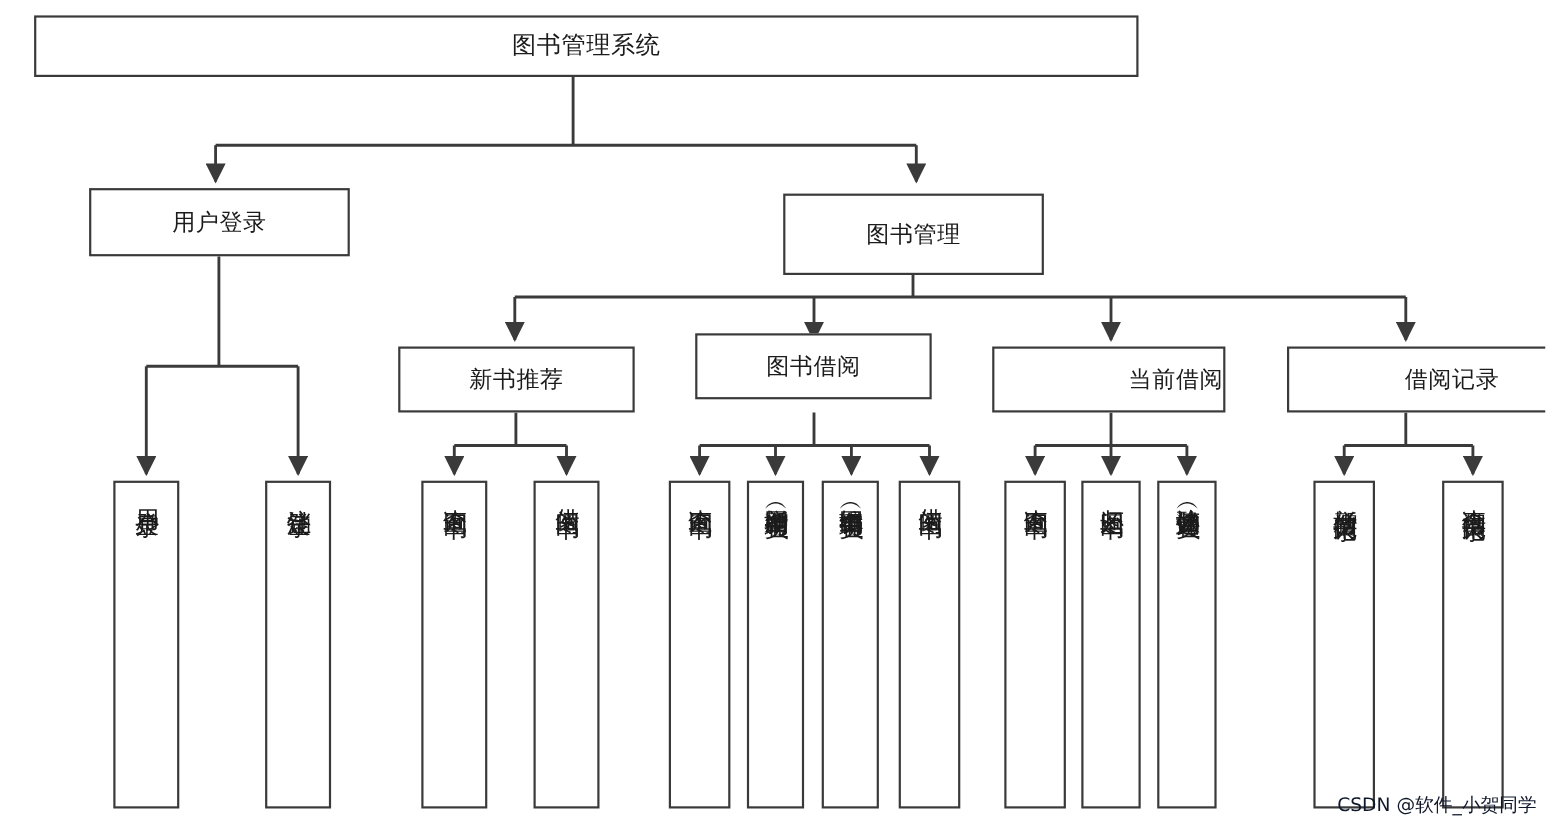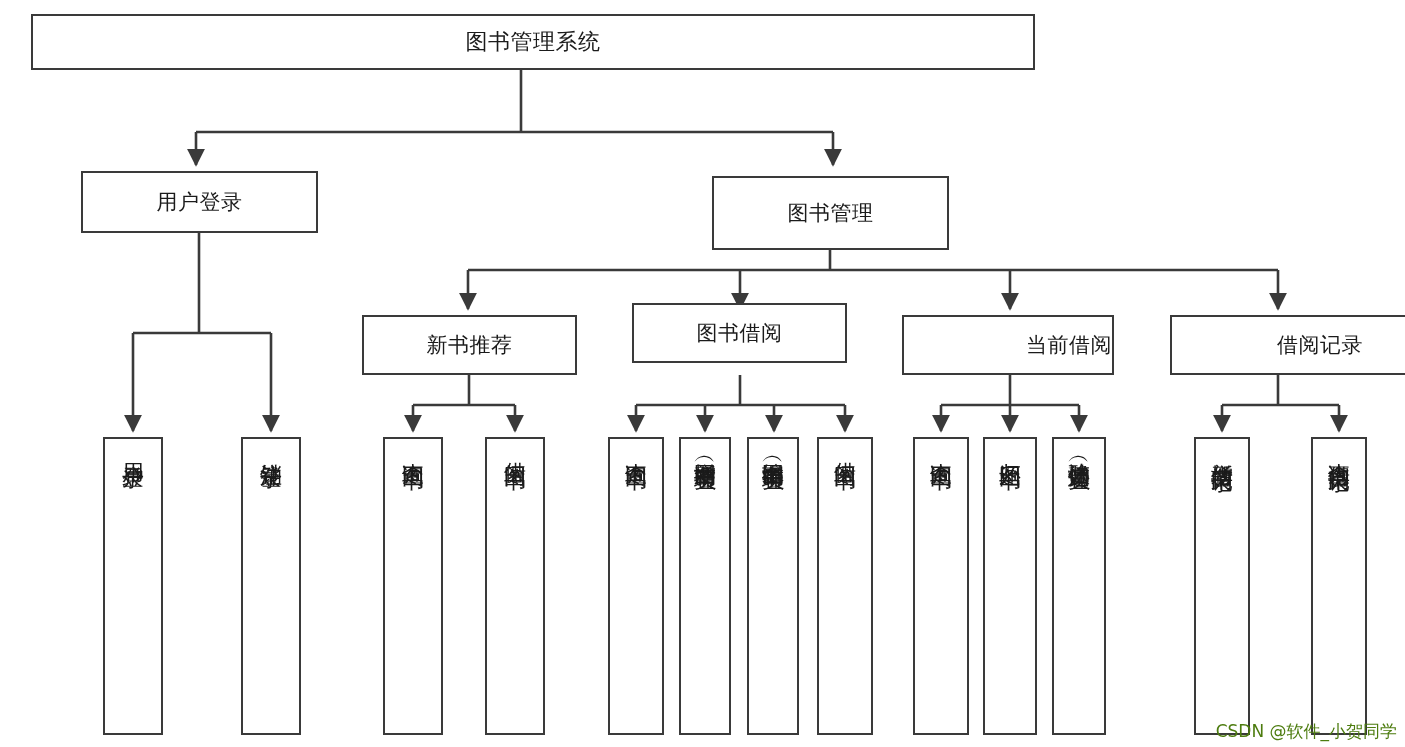--- a/index.html
+++ b/index.html
@@ -66,21 +66,21 @@
     margin: 0 auto;
   }
   .node.v.tall .label {
     letter-spacing: 1px;
   }
   .watermark {
     position: absolute;
     right: 8px;
     bottom: 4px;
     font-size: 17px;
-    color: #4d7c0f;
+    color: #0f172a;
     white-space: nowrap;
     z-index: 3;
     font-family: "DejaVu Sans", "Liberation Sans", sans-serif;
   }
 </style>
 </head>
 <body>
 
 <div id="canvas">
 

